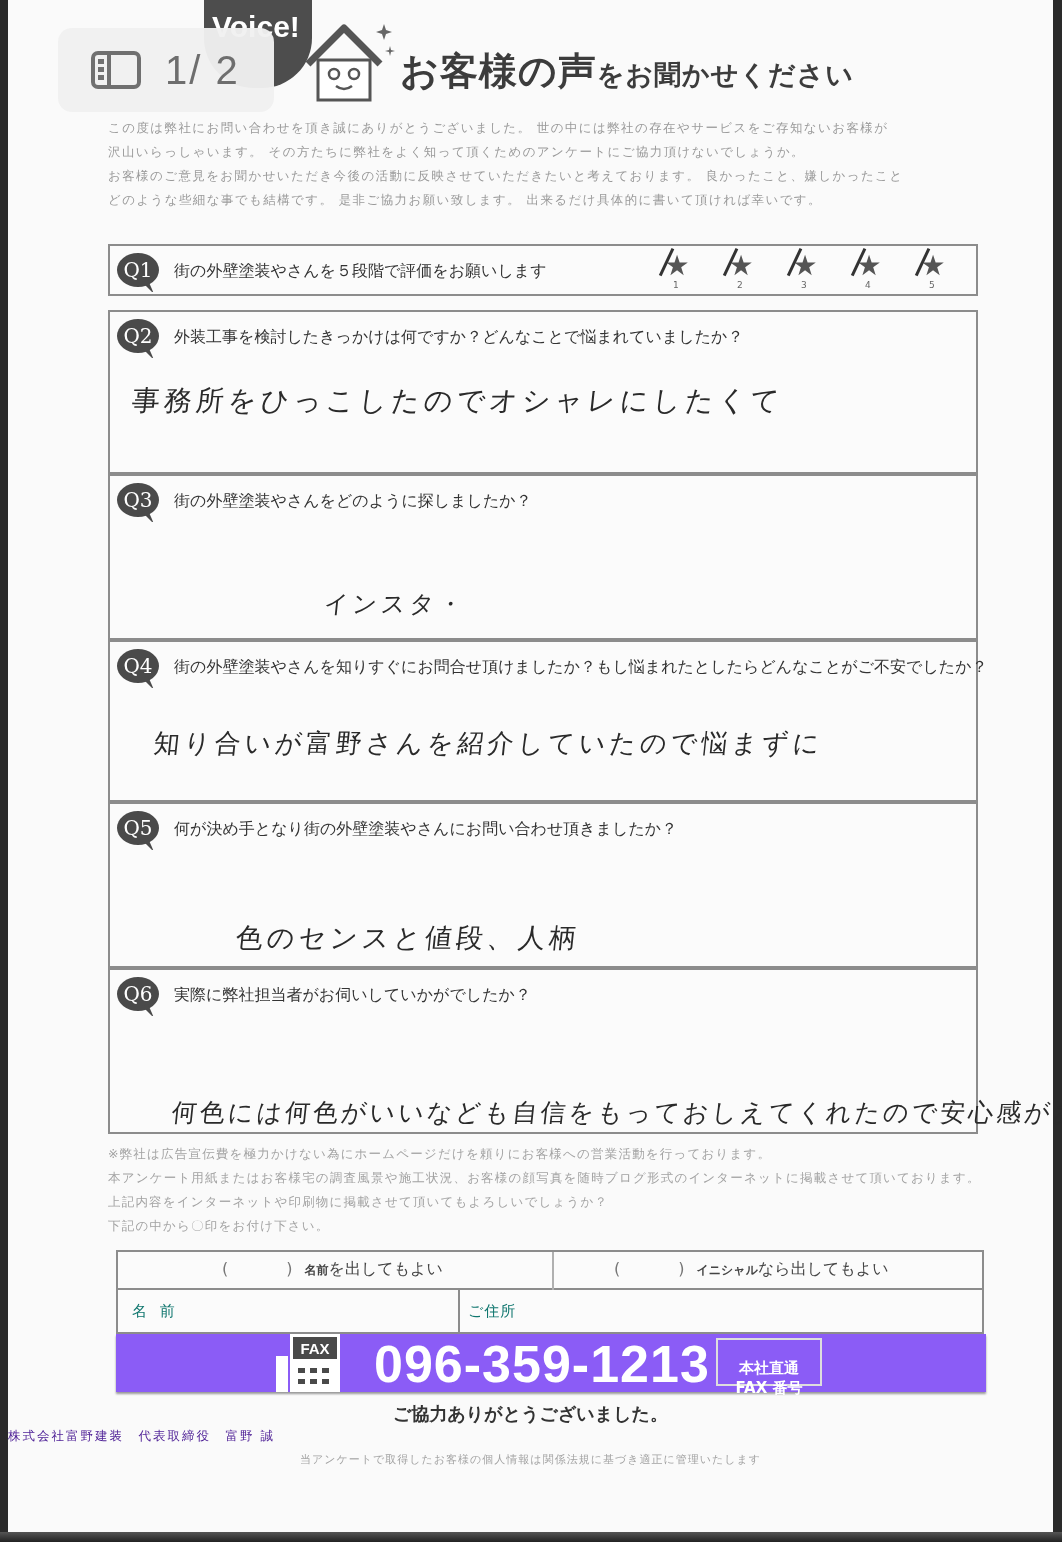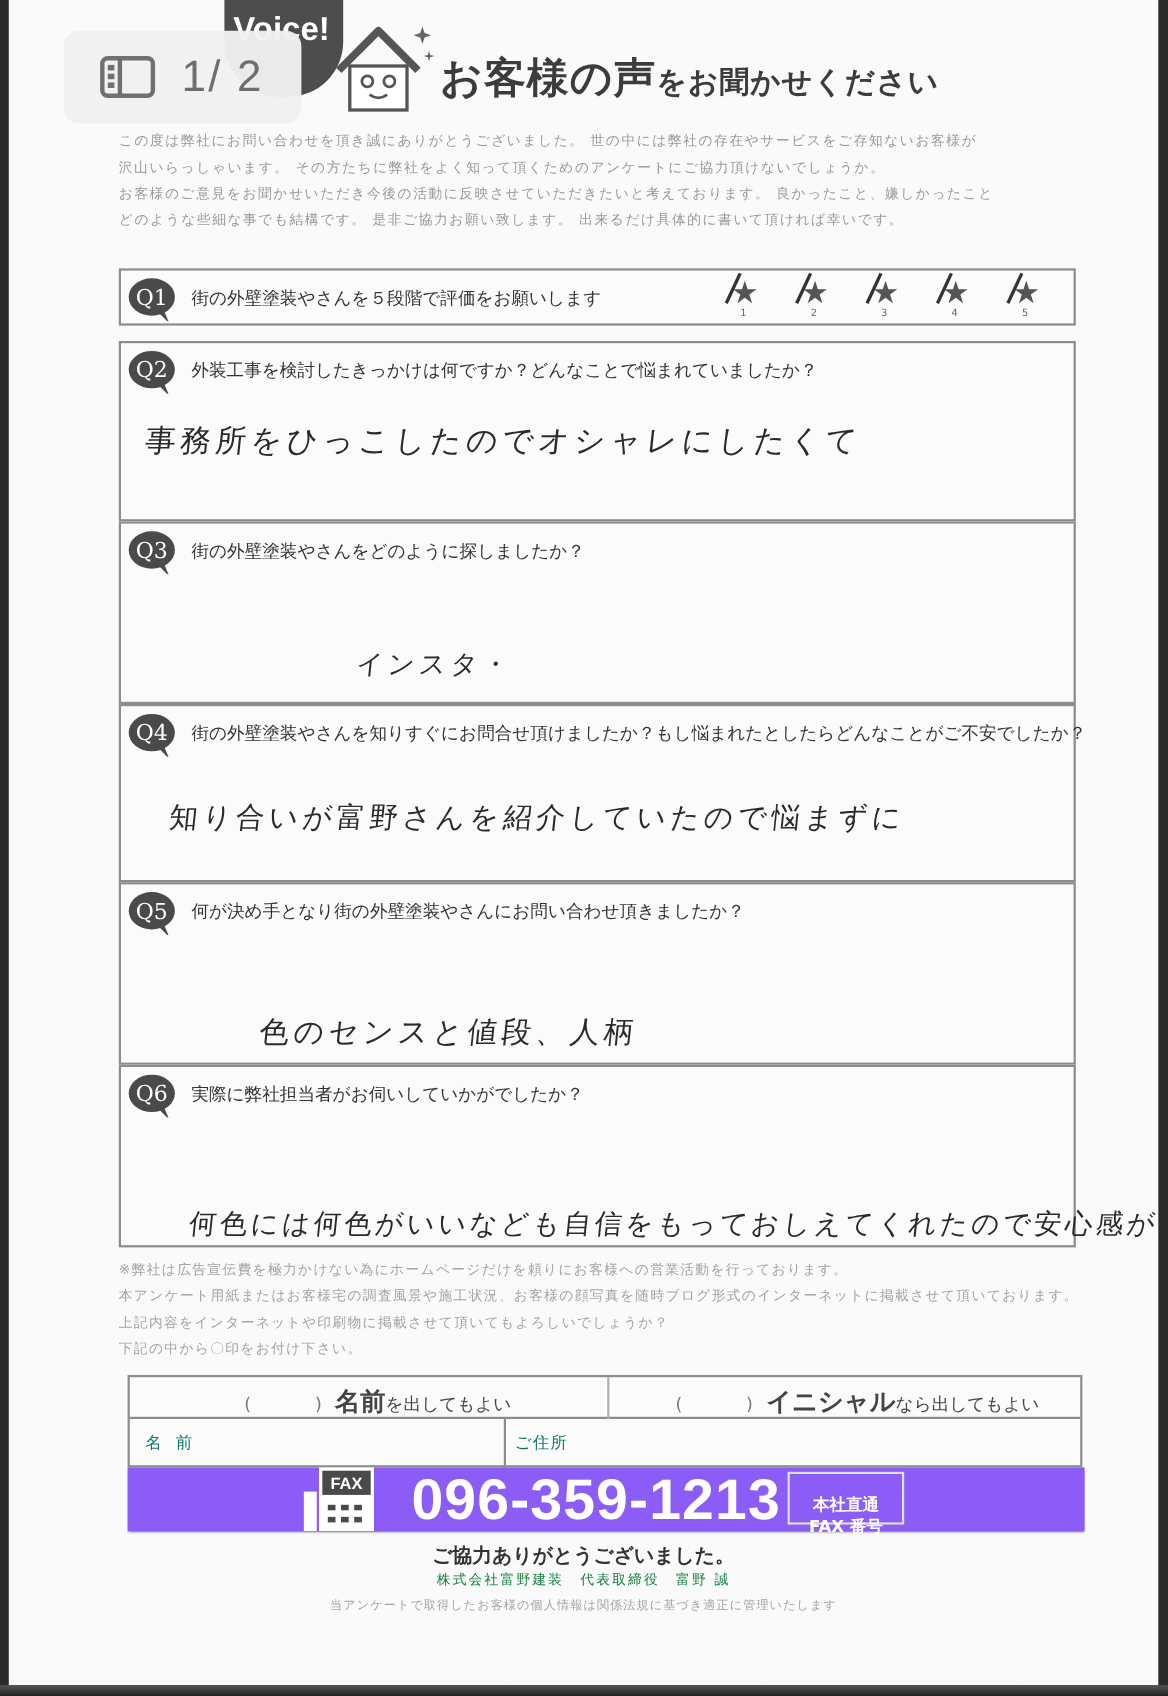--- a/index.html
+++ b/index.html
@@ -80,41 +80,41 @@
   
   .consent {
     position: absolute; left: 108px; top: 1250px; width: 868px; height: 84px;
     border: 2px solid #8c8c8c; background: #fbfbfb;
   }
   .consent .row1 { position: absolute; left: 0; top: 0; width: 100%; height: 38px; border-bottom: 2px solid #8c8c8c; }
   .consent .row2 { position: absolute; left: 0; top: 38px; width: 100%; height: 44px; }
   .consent .divider1 { position: absolute; left: 434px; top: 0; height: 38px; border-left: 2px solid #b0b0b0; }
   .consent .divider2 { position: absolute; left: 340px; top: 0; height: 44px; border-left: 2px solid #8c8c8c; }
   .consent .opt { position: absolute; top: 7px; font-size: 16px; color: #444; white-space: nowrap; }
-  .consent .opt b { font-size: 23px; }
+  .consent .opt b { font-size: 12px; }
   .consent .paren { color: #777; margin-right: 58px; }
   .consent .lbl { position: absolute; top: 12px; font-size: 15px; color: #0f766e; letter-spacing: 4px; text-align: right; }
 
   
   .fax-bar {
     position: absolute; left: 108px; top: 1334px; width: 870px; height: 58px;
     background: #8b5cf6; box-shadow: 0 2px 2px #999;
   }
   .fax-icon { position: absolute; left: 160px; top: -4px; width: 66px; height: 62px; }
   .fax-number {
     position: absolute; left: 258px; top: 2px; font-family: "Liberation Sans", sans-serif;
     font-weight: bold; font-size: 52px; color: #fff; letter-spacing: 1px; line-height: 56px;
   }
   .fax-label {
     position: absolute; left: 600px; top: 4px; width: 106px; height: 48px; border: 2px solid #ddd;
     color: #fff; font-size: 15px; font-weight: bold; text-align: center; line-height: 20px; padding-top: 18px;
   }
 
   .thanks { position: absolute; left: 0; width: 1045px; text-align: center; top: 1402px; font-size: 18px; color: #333; font-weight: bold; }
-  .company { position: absolute; left: 0; width: 1045px; text-align: center; top: 1428px; font-size: 12.5px; color: #15803d; letter-spacing: 2px; }
+  .company { position: absolute; left: 0; width: 1045px; top: 1428px; font-size: 12.5px; color: #4c1d95; letter-spacing: 2px; }
   .privacy { position: absolute; left: 0; width: 1045px; text-align: center; top: 1452px; font-size: 11px; color: #a3a3a3; letter-spacing: 1px; }
 </style>
 </head>
 <body>
 
 <div class="page">
 
   <div class="voice-bubble">
     <span>Voice!</span>
   </div>

